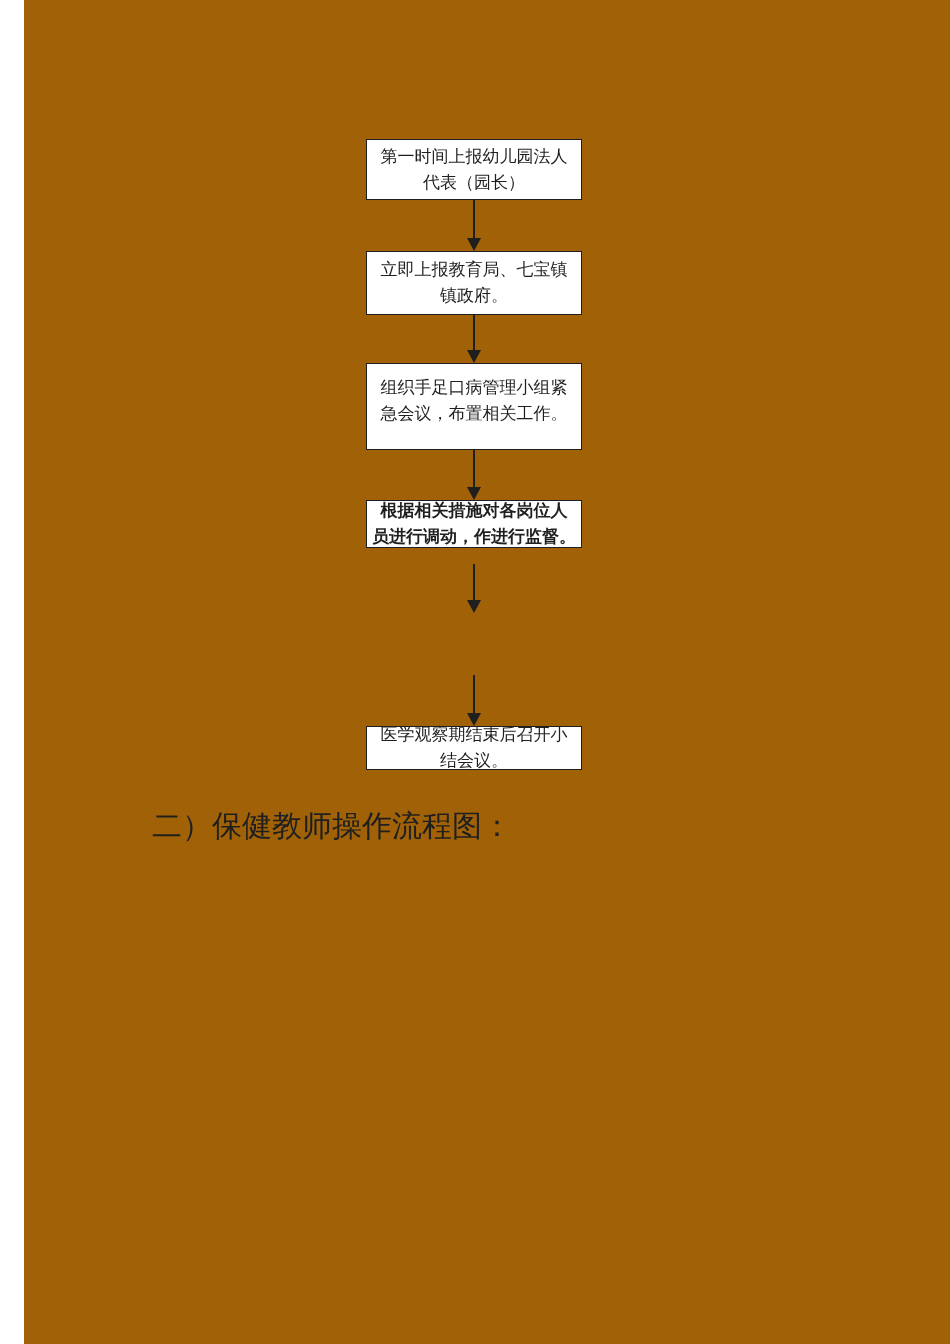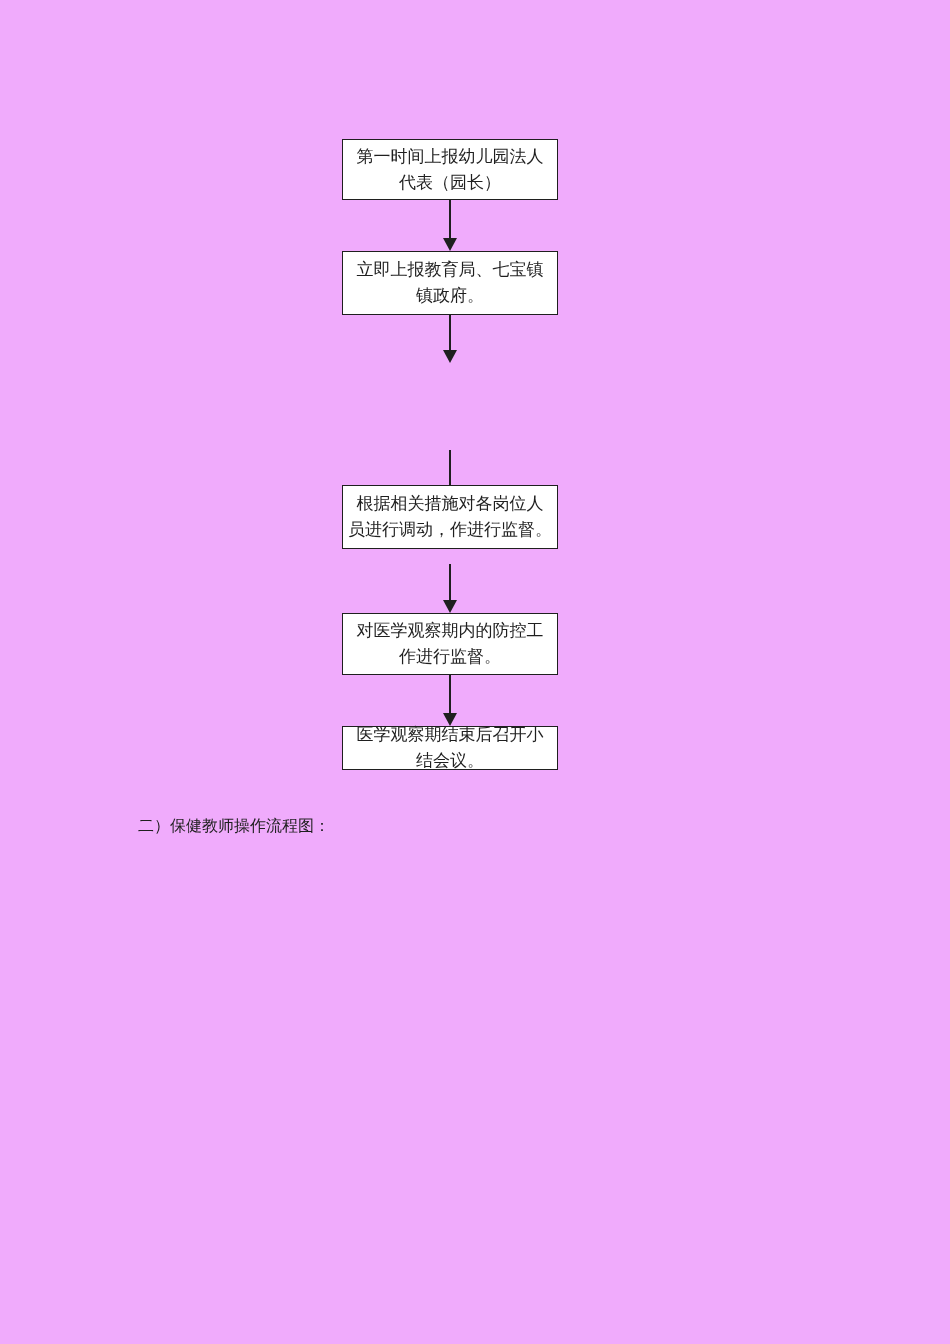--- a/index.html
+++ b/index.html
@@ -11,21 +11,22 @@
     width: 950px;
     height: 1344px;
     position: relative;
     overflow: hidden;
     font-family: "Liberation Serif", "DejaVu Serif", serif;
     color: #1f1f1f;
   }
   .page {
     position: absolute;
     inset: 0;
-    background: #f0abfc;
+    background: #a16207;
+    margin-left: 24px;
   }
   .flow-box {
     position: absolute;
     left: 342px;
     width: 216px;
     box-sizing: border-box;
     border: 1.5px solid #1f1f1f;
     background: #ffffff;
     display: flex;
     flex-direction: column;
@@ -60,33 +61,33 @@
     width: 0;
     height: 0;
     border-left: 7px solid transparent;
     border-right: 7px solid transparent;
     border-top: 13px solid #1f1f1f;
   }
   
   #box-0 { top: 139px; height: 61px; }
   #box-1 { top: 251px; height: 64px; }
   #box-2 { top: 363px; height: 87px; }
-  #box-3 { top: 485px; height: 64px; }
+  #box-3 { top: 500px; height: 48px; font-weight: bold; }
   #box-4 { top: 613px; height: 62px; }
   #box-5 { top: 726px; height: 44px; }
   #arrow-0 { top: 200px; height: 51px; }
   #arrow-1 { top: 315px; height: 48px; }
   #arrow-2 { top: 450px; height: 50px; }
   #arrow-3 { top: 564px; height: 49px; }
   #arrow-4 { top: 675px; height: 51px; }
   .caption {
     position: absolute;
-    left: 138px;
+    left: 128px;
     top: 810px;
-    font-size: 16px;
+    font-size: 30px;
     line-height: 32px;
     color: #1f1f1f;
     white-space: nowrap;
   }
 </style>
 </head>
 <body>
 
 <div class="page">
 
@@ -103,40 +104,40 @@
   <div class="flow-box" id="box-1">
     <div class="flow-line">立即上报教育局、七宝镇</div>
     <div class="flow-line">镇政府。</div>
   </div>
 
   <div class="flow-arrow" id="arrow-1">
     <div class="arrow-stem"></div>
     <div class="arrow-head"></div>
   </div>
 
+  <div class="flow-box tall" id="box-2">
+    <div class="flow-line">组织手足口病管理小组紧</div>
+    <div class="flow-line">急会议，布置相关工作。</div>
+  </div>
 
   <div class="flow-arrow" id="arrow-2">
     <div class="arrow-stem"></div>
     <div class="arrow-head"></div>
   </div>
 
   <div class="flow-box" id="box-3">
     <div class="flow-line">根据相关措施对各岗位人</div>
     <div class="flow-line">员进行调动，作进行监督。</div>
   </div>
 
   <div class="flow-arrow" id="arrow-3">
     <div class="arrow-stem"></div>
     <div class="arrow-head"></div>
   </div>
 
-  <div class="flow-box" id="box-4">
-    <div class="flow-line">对医学观察期内的防控工</div>
-    <div class="flow-line">作进行监督。</div>
-  </div>
 
   <div class="flow-arrow" id="arrow-4">
     <div class="arrow-stem"></div>
     <div class="arrow-head"></div>
   </div>
 
   <div class="flow-box" id="box-5">
     <div class="flow-line">医学观察期结束后召开小</div>
     <div class="flow-line">结会议。</div>
   </div>

